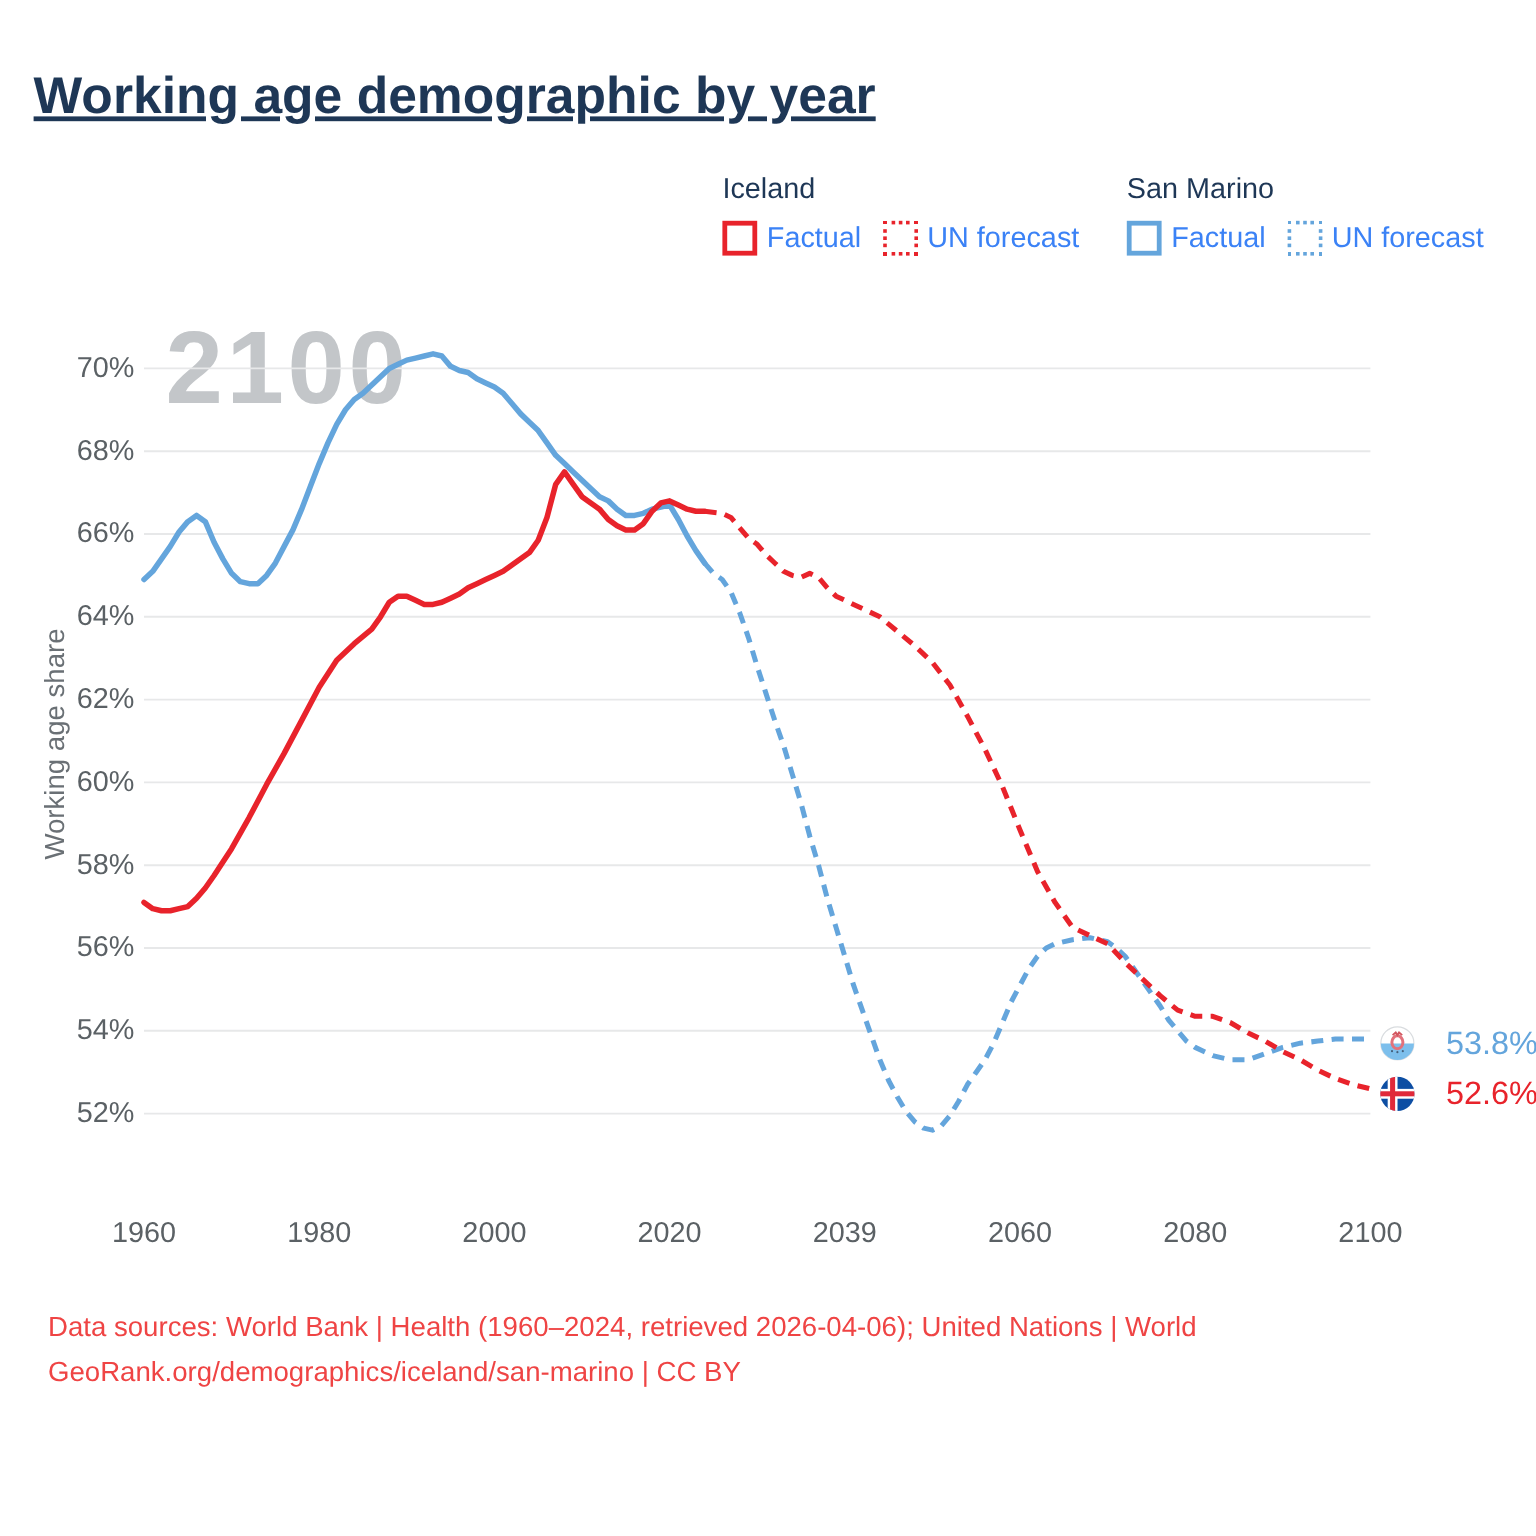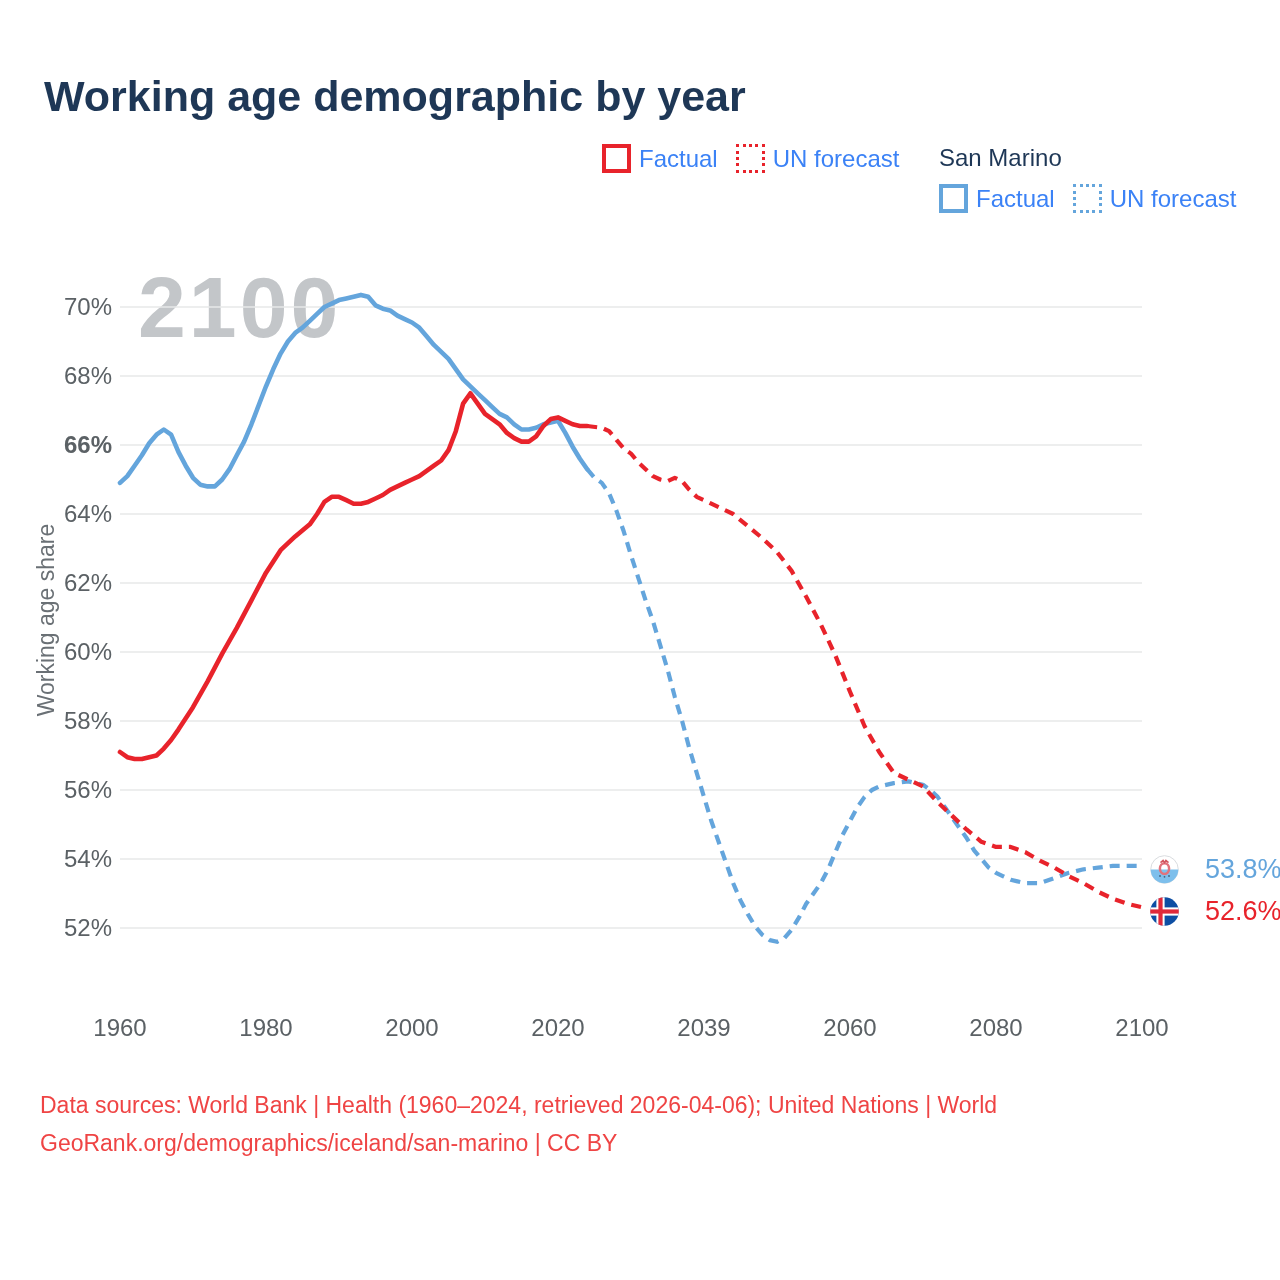--- a/index.html
+++ b/index.html
@@ -1,19 +1,19 @@
 <!DOCTYPE html>
 <html><head>
 <meta charset="utf-8">
 <style>
   html,body{margin:0;padding:0;background:#ffffff;}
   body{width:1280px;height:1280px;font-family:"Liberation Sans","DejaVu Sans",sans-serif;}
   .page{position:relative;width:1280px;height:1280px;overflow:hidden;background:#fff;}
 
-  .page-title{position:absolute;left:28px;top:56px;margin:16px;font-size:43px;font-weight:700;color:#1e3756;}
+  .page-title{position:absolute;left:28px;top:56px;margin:0;font-size:43px;font-weight:700;color:#1e3756;text-decoration:underline;}
 
   .lg-group{position:absolute;}
   .lg-iceland{left:602px;top:144px;}
   .lg-sanmarino{left:939px;top:144px;}
   .lg-header{font-size:24px;color:#1e3756;margin-bottom:12px;}
   .lg-items{display:flex;align-items:center;gap:18px;}
   .lg-item{display:flex;align-items:center;gap:8px;font-size:24px;color:#3b82f6;cursor:pointer;}
   .swatch{display:inline-block;width:21px;height:21px;box-sizing:content-box;}
   .swatch.solid-red{border:4px solid #e8232b;}
   .swatch.dotted-red{border:3px dotted #e8232b;width:23px;height:23px;}
@@ -42,20 +42,21 @@
   .gridline{stroke:#e7e8e9;stroke-width:1.6;}
 </style>
 </head>
 <body>
 
 <div class="page">
 
   <h1 class="page-title">Working age demographic by year</h1>
 
   <div class="lg-group lg-iceland">
+    <div class="lg-header">Iceland</div>
     <div class="lg-items">
       <span class="lg-item">
         <span class="swatch solid-red"></span>
         <span>Factual</span>
       </span>
       <span class="lg-item">
         <span class="swatch dotted-red"></span>
         <span>UN forecast</span>
       </span>
     </div>
@@ -89,21 +90,21 @@
         <line x1="120" x2="1142" y1="859" y2="859" class="gridline"></line>
         <line x1="120" x2="1142" y1="928" y2="928" class="gridline"></line>
         <path d="M120.0,482.9 L127.3,476.1 L134.6,465.7 L141.9,455.3 L149.2,443.3 L156.5,434.7 L163.8,429.5 L171.1,434.7 L178.4,451.9 L185.7,465.7 L193.0,477.8 L200.3,484.7 L207.6,486.4 L214.9,486.4 L222.2,479.5 L229.5,469.2 L236.8,455.3 L244.1,441.6 L251.4,424.3 L258.7,405.3 L266.0,386.3 L273.3,369.1 L280.6,353.6 L287.9,341.5 L295.2,332.9 L302.5,327.7 L309.8,320.8 L317.1,313.9 L324.4,307.0 L331.7,303.6 L339.0,300.1 L346.3,298.4 L353.6,296.7 L360.9,294.9 L368.2,296.7 L375.5,305.3 L382.8,308.7 L390.1,310.4 L397.4,315.6 L404.7,319.1 L412.0,322.5 L419.3,327.7 L426.6,336.3 L433.9,344.9 L441.2,351.8 L448.5,358.8 L455.8,369.1 L463.1,379.4 L470.4,386.3 L477.7,393.3 L485.0,400.2 L492.3,407.1 L499.6,413.9 L506.9,417.4 L514.2,424.3 L521.5,429.5 L528.8,429.5 L536.1,427.8 L543.4,424.3 L550.7,422.6 L558.0,420.8 L565.3,432.9 L572.6,446.7 L579.9,458.8 L587.2,469.2" class="line-solid" stroke="#64a5dc"></path>
         <path d="M587.2,469.2 L594.5,477.8 L601.8,482.9 L609.1,493.3 L616.4,510.6 L623.7,531.3 L631.0,555.4 L638.3,577.8 L645.6,600.3 L652.9,621.0 L660.2,645.1 L667.5,669.3 L674.8,696.8 L682.1,721.0 L689.4,748.6 L696.7,772.8 L704.0,796.9 L711.3,821.0 L718.6,841.8 L725.9,862.5 L733.2,883.2 L740.5,900.4 L747.8,914.2 L755.1,926.3 L762.4,934.9 L769.7,940.1 L777.0,941.8 L784.3,938.3 L791.6,929.7 L798.9,917.7 L806.2,903.8 L813.5,893.5 L820.8,883.2 L828.1,869.3 L835.4,852.1 L842.7,834.8 L850.0,821.0 L857.3,807.3 L864.6,796.9 L871.9,790.0 L879.2,786.5 L893.8,783.1 L908.4,781.4 L923.0,784.8 L930.3,790.0 L937.6,796.9 L944.9,807.3 L952.2,817.6 L959.5,828.0 L966.8,838.3 L974.1,850.4 L981.4,859.0 L988.7,867.6 L996.0,872.8 L1003.3,876.3 L1010.6,879.7 L1025.2,883.2 L1039.8,883.2 L1054.4,878.0 L1069.0,872.8 L1083.6,869.3 L1098.2,867.6 L1112.8,865.9 L1127.4,865.9 L1142.0,865.9" class="line-dashed" stroke="#64a5dc"></path>
         <path d="M120.0,752.0 L127.3,757.2 L134.6,759.0 L141.9,759.0 L149.2,757.2 L156.5,755.5 L163.8,748.6 L171.1,740.0 L178.4,729.6 L193.0,707.2 L207.6,681.3 L222.2,653.7 L236.8,627.8 L251.4,600.3 L266.0,572.7 L280.6,550.2 L295.2,536.4 L309.8,524.3 L317.1,514.0 L324.4,501.9 L331.7,496.8 L339.0,496.8 L346.3,500.2 L353.6,503.7 L360.9,503.7 L368.2,501.9 L375.5,498.5 L382.8,495.0 L390.1,489.8 L397.4,486.4 L404.7,482.9 L412.0,479.5 L419.3,476.1 L426.6,470.9 L433.9,465.7 L441.2,460.5 L448.5,450.2 L455.8,431.2 L463.1,403.6 L470.4,393.3 L477.7,403.6 L485.0,413.9 L492.3,419.1 L499.6,424.3 L506.9,432.9 L514.2,438.1 L521.5,441.6 L528.8,441.6 L536.1,436.4 L543.4,426.0 L550.7,419.1 L558.0,417.4 L565.3,420.8 L572.6,424.3 L579.9,426.0 L587.2,426.0" class="line-solid" stroke="#e8232b"></path>
         <path d="M587.2,426.0 L601.8,427.8 L609.1,431.2 L616.4,439.8 L623.7,448.4 L631.0,453.6 L638.3,462.3 L645.6,469.2 L652.9,476.1 L660.2,479.5 L667.5,481.2 L674.8,477.8 L682.1,481.2 L689.4,489.8 L696.7,496.8 L704.0,500.2 L711.3,503.7 L718.6,507.1 L733.2,514.0 L747.8,526.1 L762.4,538.2 L777.0,552.0 L791.6,570.9 L806.2,596.8 L820.8,624.4 L835.4,655.5 L850.0,691.7 L864.6,726.2 L879.2,752.0 L893.8,772.8 L908.4,779.7 L923.0,786.5 L937.6,802.1 L952.2,815.9 L966.8,829.7 L981.4,841.8 L996.0,846.9 L1010.6,846.9 L1025.2,852.1 L1039.8,860.7 L1054.4,867.6 L1069.0,876.3 L1083.6,883.2 L1098.2,891.8 L1112.8,898.7 L1127.4,903.8 L1142.0,907.3" class="line-dashed" stroke="#e8232b"></path>
       </svg>
     <div id="y-ticks">
         <div class="ytick" style="top: 292px;">70%</div>
         <div class="ytick" style="top: 361px;">68%</div>
-        <div class="ytick" style="top: 430px; font-weight: bold;">66%</div>
+        <div class="ytick" style="top: 430px;">66%</div>
         <div class="ytick" style="top: 499px;">64%</div>
         <div class="ytick" style="top: 568px;">62%</div>
         <div class="ytick" style="top: 637px;">60%</div>
         <div class="ytick" style="top: 706px;">58%</div>
         <div class="ytick" style="top: 775px;">56%</div>
         <div class="ytick" style="top: 844px;">54%</div>
         <div class="ytick" style="top: 913px;">52%</div>
       </div>
     <div id="x-ticks">
         <div class="xtick" style="left: 120px;">1960</div>

